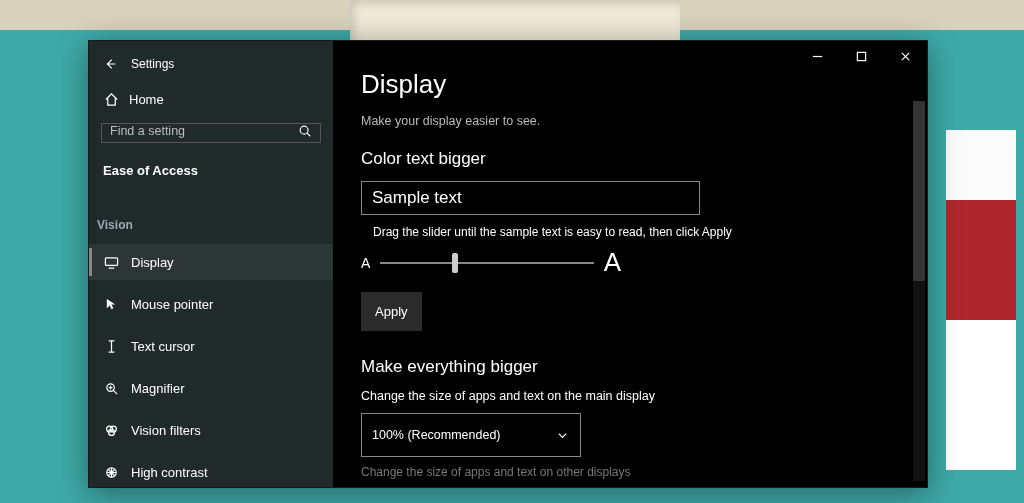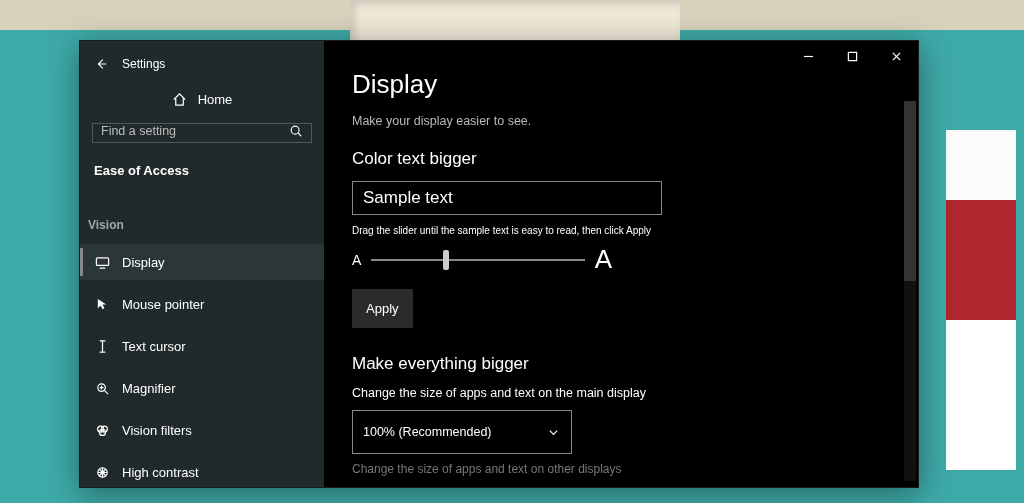--- a/index.html
+++ b/index.html
@@ -17,21 +17,21 @@
     background: #fff;
   }
   .bg-r1 { right: 8px; top: 130px; width: 70px; height: 70px; background:#fbfbfb; }
   .bg-r2 { right: 8px; top: 200px; width: 70px; height: 120px; background:#b0262e; }
   .bg-r3 { right: 8px; top: 320px; width: 70px; height: 150px; background:#fff; }
   .bg-beam { position:absolute; top:0; left:350px; width:330px; height:60px; background:#efe9d8;
              box-shadow: 4px 4px 8px rgba(0,0,0,.15) inset; }
   
   .window {
     position: absolute;
-    left: 79px; top: 40px;
+    left: 88px; top: 40px;
     width: 840px; height: 448px;
     background: #000;
     color: #fff;
     display: flex;
     box-shadow: 0 6px 30px rgba(0,0,0,.4);
     border: 1px solid #1a1a1a;
   }
   .sidebar {
     width: 244px; height: 100%;
     background: #202a2a;
@@ -49,21 +49,20 @@
   }
   .back-arrow {
     width:14px; height:14px;
     display:inline-flex; align-items:center; justify-content:center;
   }
   .home-row {
     display:flex; align-items:center; gap:10px;
     padding: 4px 14px;
     font-size: 13px;
     cursor:pointer;
-    justify-content:center;
   }
   .icon {
     width:16px; height:16px;
     display:inline-flex; align-items:center; justify-content:center;
     flex-shrink:0;
   }
   .search-wrap {
     margin: 6px 12px 8px 12px;
     border: 1px solid #555;
     display:flex; align-items:flex-start;
@@ -129,29 +128,30 @@
   .page-sub {
     font-size: 12.5px; color:#bbb;
     margin-bottom: 21px;
   }
   .sect-title {
     font-size: 17px; font-weight:400;
     margin-bottom: 12px;
   }
   .sample-box {
     border: 1px solid #888;
-    width: 310px; height: 34px;
+    width: 339px; height: 34px;
     display:flex; align-items:center;
     padding: 0 10px;
     font-size: 17px;
     margin-bottom: 10px;
   }
   .slider-hint {
-    font-size: 10px; color:#fff;
+    font-size: 12px; color:#fff;
     margin-bottom: 8px;
+    margin-left: 12px;
   }
   .slider-row {
     display:flex; align-items:center; gap:10px;
     margin-bottom: 14px;
     width:260px;
   }
   .small-A { font-size:14px; }
   .big-A { font-size:26px; }
   .slider {
     flex:1; height:2px; background:#888; position:relative;

